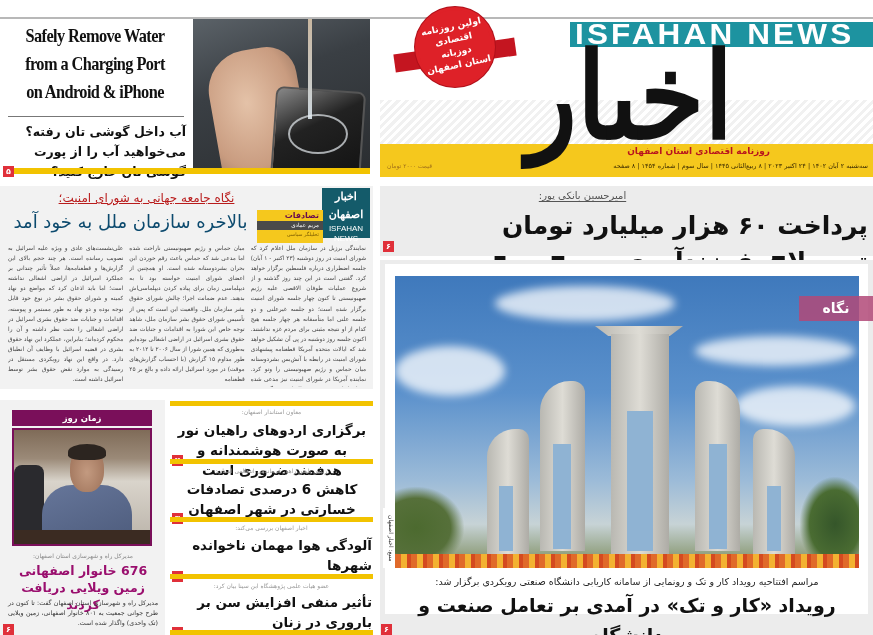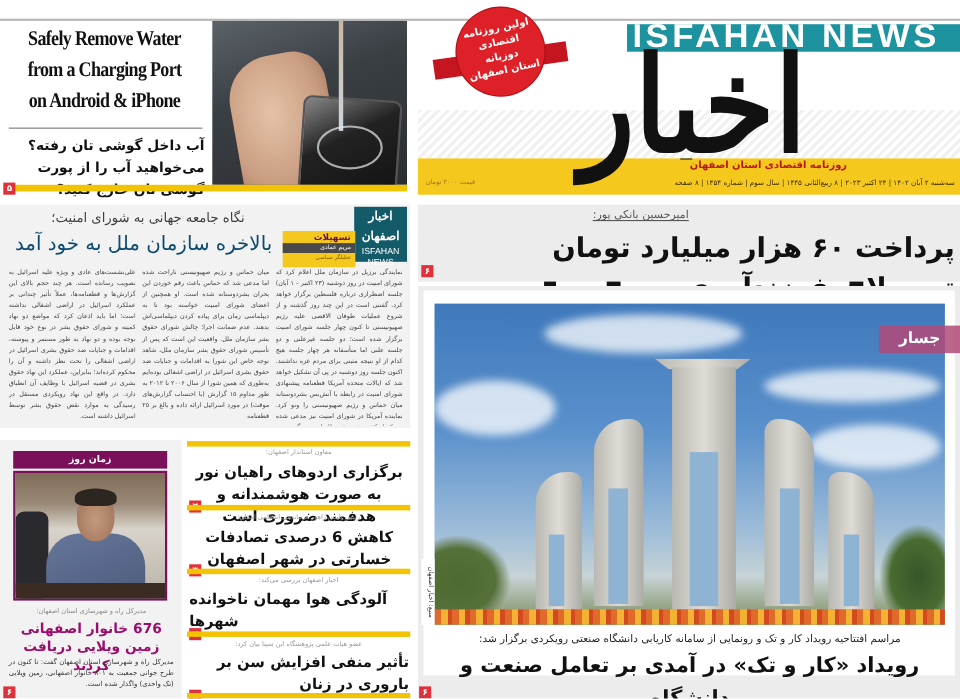--- a/index.html
+++ b/index.html
@@ -61,21 +61,21 @@
 
   
   .edit-box { left: 0; top: 186px; width: 373px; height: 203px; background: #f2f2f2; }
   .edit-logo { left: 322px; top: 188px; width: 48px; height: 50px; background: #145b6a; color: #fff; text-align: center; }
   .edit-logo .calli { font-family: "DejaVu Serif", serif; font-size: 11px; font-weight: bold; line-height: 18px; }
   .edit-logo .en { font-family: "Liberation Sans", sans-serif; font-size: 8px; line-height: 10px; }
   .edit-label { left: 257px; top: 210px; width: 66px; height: 33px; background: #f5c81d; }
   .edit-label .t1 { font-size: 8px; font-weight: bold; color: #6a0c4e; line-height: 11px; padding-right: 4px; }
   .edit-label .t2 { background: #4a4a4a; color: #fff; font-size: 5.5px; line-height: 9px; padding-right: 4px; }
   .edit-label .t3 { font-size: 5px; color: #7a5a00; line-height: 9px; padding-right: 4px; }
-  .edit-kicker { left: 12px; top: 191px; width: 245px; font-size: 12px; color: #404040; text-align: center; }
+  .edit-kicker { left: 24px; top: 191px; width: 245px; font-size: 12px; color: #b91c1c; text-align: center; text-decoration: underline; }
   .edit-title { left: 8px; top: 207px; width: 245px; font-weight: normal; font-size: 18px; line-height: 30px; color: #0c4a6e; text-align: center; letter-spacing: -0.3px; }
   .edit-cols { left: 8px; top: 243px; width: 358px; height: 144px; display: flex; flex-direction: row-reverse; gap: 6px; }
   .edit-col { flex: 1; font-size: 5.8px; line-height: 10.1px; color: #444; direction: rtl; text-align: justify; overflow: hidden; }
   .edit-more { font-weight: bold; color: #222; font-size: 7px; display: block; margin-top: 2px; }
 
   
   .face-box { left: 0; top: 400px; width: 165px; height: 235px; background: #f2f2f2; }
   .face-header { left: 12px; top: 410px; width: 140px; height: 16px; background: #7a0f5a; color: #fff; font-size: 8.5px; font-weight: bold; text-align: center; line-height: 16px; }
   .face-photo { left: 12px; top: 428px; width: 140px; height: 118px; border: 2px solid #7a0f5a; overflow: hidden;
     background: linear-gradient(180deg, #7f6b58 0%, #9b8a78 25%, #d9d4cb 45%, #b9b2a8 100%); }
@@ -155,33 +155,33 @@
   <div class="tower" style="left:92px; top:153px; width:42px; height:125px; border-radius:28px 10px 0 0;"></div>
   <div class="arch-cut" style="left:104px; top:210px; width:14px; height:65px;"></div>
 
   <div class="tower" style="left:300px; top:105px; width:45px; height:170px; border-radius:12px 30px 0 0;"></div>
   <div class="arch-cut" style="left:314px; top:168px; width:18px; height:105px;"></div>
   <div class="tower" style="left:358px; top:153px; width:42px; height:125px; border-radius:10px 28px 0 0;"></div>
   <div class="arch-cut" style="left:372px; top:210px; width:14px; height:65px;"></div>
   <div class="flowers"></div>
 </div>
 <div class="abs photo-credit">منبع: اخبار اصفهان</div>
-<div class="abs jeddar">جسار</div>
+<div class="abs jeddar">نگاه</div>
 <div class="abs photo-kicker rtl" style="text-align:center;">مراسم افتتاحیه رویداد کار و تک و رونمایی از سامانه کاریابی دانشگاه صنعتی رویکردی برگزار شد:</div>
 <div class="abs photo-title rtl" style="text-align:center;">رویداد «کار و تک» در آمدی بر تعامل صنعت و دانشگاه</div>
 <div class="abs pg-badge" style="left:381px; top:624px;">۶</div>
 
 <div class="abs edit-box"></div>
 <div class="abs edit-logo">
   <div class="calli">اخبار اصفهان</div>
   <div class="en">ISFAHAN</div>
   <div class="en">NEWS</div>
 </div>
 <div class="abs edit-label rtl">
-  <div class="t1">تسهیلات</div>
+  <div class="t1">تصادفات</div>
   <div class="t2">مریم عمادی</div>
   <div class="t3">تحلیلگر سیاسی</div>
 </div>
 <div class="abs edit-kicker rtl" style="text-align:center;">نگاه جامعه جهانی به شورای امنیت؛</div>
 <div class="abs edit-title rtl" style="text-align:center;">بالاخره سازمان ملل به خود آمد</div>
 <div class="abs edit-cols">
   <div class="edit-col">نمایندگی برزیل در سازمان ملل اعلام کرد که شورای امنیت در روز دوشنبه (۲۳ اکتبر - ۱ آبان) جلسه اضطراری درباره فلسطین برگزار خواهد کرد. گفتنی است در این چند روز گذشته و از شروع عملیات طوفان الاقصی علیه رژیم صهیونیستی تا کنون چهار جلسه شورای امنیت برگزار شده است؛ دو جلسه غیرعلنی و دو جلسه علنی اما متأسفانه هر چهار جلسه هیچ کدام از او نتیجه مثبتی برای مردم غزه نداشتند. اکنون جلسه روز دوشنبه در پی آن تشکیل خواهد شد که ایالات متحده آمریکا قطعنامه پیشنهادی شورای امنیت در رابطه با آتش‌بس بشردوستانه میان حماس و رژیم صهیونیستی را وتو کرد. نماینده آمریکا در شورای امنیت نیز مدعی شده بود که از کشته شدن غیرنظامیان در درگیری</div>
   <div class="edit-col">میان حماس و رژیم صهیونیستی ناراحت شده اما مدعی شد که حماس باعث رقم خوردن این بحران بشردوستانه شده است. او همچنین از اعضای شورای امنیت خواسته بود تا به دیپلماسی زمان برای پیاده کردن دیپلماسی‌اش بدهند. عدم ضمانت اجرا؛ چالش شورای حقوق بشر سازمان ملل. واقعیت این است که پس از تأسیس شورای حقوق بشر سازمان ملل، شاهد توجه خاص این شورا به اقدامات و جنایات ضد حقوق بشری اسرائیل در اراضی اشغالی بوده‌ایم به‌طوری که همین شورا از سال ۲۰۰۶ تا ۲۰۱۲ به طور مداوم ۱۵ گزارش (با احتساب گزارش‌های موقت) در مورد اسرائیل ارائه داده و بالغ بر ۲۵ قطعنامه</div>
   <div class="edit-col">
     <span>علی‌نشست‌های عادی و ویژه علیه اسرائیل به تصویب رسانده است. هر چند حجم بالای این گزارش‌ها و قطعنامه‌ها، عملاً تأثیر چندانی بر عملکرد اسرائیل در اراضی اشغالی نداشته است؛ اما باید اذعان کرد که مواضع دو نهاد کمیته و شورای حقوق بشر در نوع خود قابل توجه بوده و دو نهاد به طور مستمر و پیوسته، اقدامات و جنایات ضد حقوق بشری اسرائیل در اراضی اشغالی را تحت نظر داشته و آن را محکوم کرده‌اند؛ بنابراین، عملکرد این نهاد حقوق بشری در قضیه اسرائیل با وظایف آن انطباق دارد. در واقع این نهاد رویکردی مستقل در رسیدگی به موارد نقض حقوق بشر توسط اسرائیل داشته است.</span>
@@ -208,20 +208,20 @@
 <div class="abs brief-title rtl" style="top:420px; text-align:center;">برگزاری اردوهای راهیان نور به صورت هوشمندانه و هدفمند ضروری است</div>
 <div class="abs pg-badge brief-badge" style="top:455px;">۲</div>
 
 <div class="abs brief-bar" style="top:459px;"></div>
 <div class="abs brief-kicker rtl" style="top:467px; text-align:center;">رئیس پلیس راهور فرماندهی انتظامی استان:</div>
 <div class="abs brief-title rtl" style="top:479px; text-align:center;">کاهش 6 درصدی تصادفات خسارتی در شهر اصفهان</div>
 <div class="abs pg-badge brief-badge" style="top:513px;">۳</div>
 
 <div class="abs brief-bar" style="top:517px;"></div>
 <div class="abs brief-kicker rtl" style="top:524px; text-align:center;">اخبار اصفهان بررسی می‌کند:</div>
-<div class="abs brief-title rtl" style="top:535px; text-align:left;">آلودگی هوا مهمان ناخوانده شهرها</div>
+<div class="abs brief-title rtl" style="top:535px; text-align:right;">آلودگی هوا مهمان ناخوانده شهرها</div>
 <div class="abs pg-badge brief-badge" style="top:571px;">۷</div>
 
 <div class="abs brief-bar" style="top:574px;"></div>
 <div class="abs brief-kicker rtl" style="top:582px; text-align:center;">عضو هیات علمی پژوهشگاه ابن سینا بیان کرد:</div>
 <div class="abs brief-title rtl" style="top:592px; text-align:right;">تأثیر منفی افزایش سن بر باروری در زنان</div>
 <div class="abs pg-badge brief-badge" style="top:627px;">۸</div>
 <div class="abs brief-bar" style="top:630px;"></div>
 
 </body></html>

